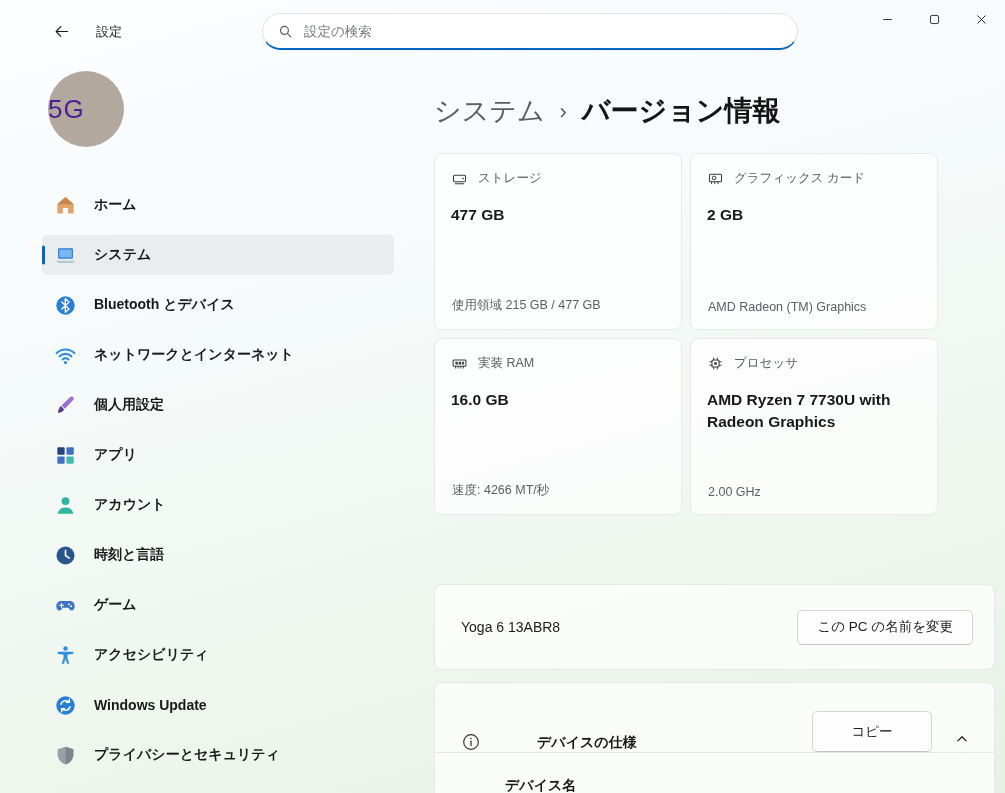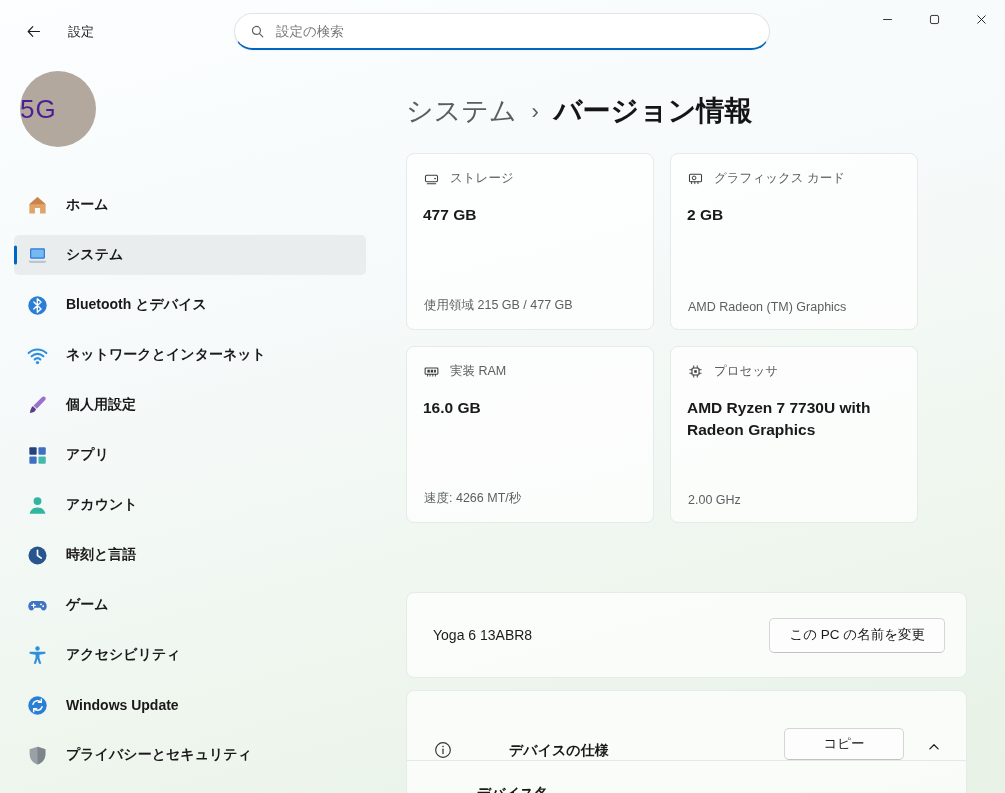--- a/index.html
+++ b/index.html
@@ -4,20 +4,21 @@
 <style>
   * { margin:0; padding:0; box-sizing:border-box; }
   html,body { width:1005px; height:793px; }
   body {
     font-family:"Liberation Sans","DejaVu Sans",sans-serif;
     color:#1b1b1b; overflow:hidden;
   }
   .window {
     width:1005px; height:793px; position:relative; overflow:hidden;
     background:linear-gradient(165deg,#fcfeff 0%,#f6fafb 35%,#f0f7f0 65%,#e7f1e5 100%);
+    padding-left:28px;
   }
 
   
   .titlebar { height:63px; position:relative; display:flex; align-items:center; }
   .back-button { margin-left:16px; width:34px; height:30px; border:none; background:transparent;
     display:flex; align-items:center; justify-content:center; border-radius:5px; cursor:pointer; }
   .app-title { margin-left:18px; font-size:13px; color:#1b1b1b; }
   .search-box { position:absolute; left:234px; top:13px; width:536px; height:37px;
     background:#ffffff; border:1px solid #e1e3e4; border-bottom:2px solid #0067c0;
     border-radius:19px; display:flex; align-items:center; padding:0 6px 0 14px;
@@ -47,42 +48,42 @@
     transform:translateY(-50%); width:3px; height:19px; border-radius:2px; background:#0067c0; }
   .nav-icon { width:23px; height:23px; flex-shrink:0; display:flex; }
 
   
   .main { flex:1; padding:15px 33px 0 26px; }
   .breadcrumb { display:flex; align-items:center; gap:15px; margin-top:14px; }
   .breadcrumb .parent { font-size:27px; color:#5a5e5f; font-weight:400; cursor:pointer; }
   .breadcrumb .sep { font-size:22px; color:#5a5e5f; padding-top:2px; }
   .breadcrumb .current { font-size:28px; color:#151515; font-weight:700; }
 
-  .cards { margin-top:23px; display:grid; grid-template-columns:248px 248px; gap:16px; }
+  .cards { margin-top:23px; display:grid; grid-template-columns:248px 248px; gap:8px; }
   .card { height:177px; background:rgba(255,255,255,0.72); border:1px solid #e6eae9;
     border-radius:8px; padding:16px; position:relative; }
   .card-head { display:flex; align-items:center; gap:10px; color:#5c5f61; font-size:12.5px; }
   .card-head .cicon { display:flex; }
   .card-value { margin-top:17px; font-size:15.5px; font-weight:700; color:#191919; line-height:1.4; }
   .card-detail { position:absolute; left:17px; bottom:15px; color:#5c5f61; font-size:12.5px; }
 
   .device-row { margin-top:69px; width:561px; height:86px; background:rgba(255,255,255,0.72);
     border:1px solid #e6eae9; border-radius:8px; display:flex; align-items:center;
     padding:0 21px 0 26px; }
   .device-name { font-size:14px; color:#1b1b1b; }
   .btn { background:#fdfdfd; border:1px solid #d5d5d5; border-bottom-color:#c2c2c2;
     border-radius:5px; font-size:13.5px; font-family:inherit; color:#1b1b1b; cursor:pointer; }
   .rename-button { margin-left:auto; height:35px; padding:0 19px; }
 
   .spec-section { margin-top:12px; width:561px; background:rgba(255,255,255,0.72);
     border:1px solid #e6eae9; border-radius:8px 8px 0 0; border-bottom:none; overflow:hidden; }
   .spec-header { height:69px; display:flex; align-items:flex-end; padding:0 19px 0 26px; cursor:pointer; }
   .spec-header .iicon { display:flex; flex-shrink:0; }
   .spec-title { margin-left:56px; font-size:14px; font-weight:700; color:#191919; }
-  .copy-button { margin-left:auto; width:120px; height:32px; }
+  .copy-button { margin-left:auto; width:120px; height:41px; }
   .chevron-button { margin-left:17px; width:26px; height:26px; border:none; background:transparent;
     display:flex; align-items:center; justify-content:center; cursor:pointer; }
   .spec-body { border-top:1px solid #e7e7e7; padding:24px 0 40px 70px; }
   .spec-row-label { font-size:14px; font-weight:700; color:#191919; }
 </style>
 </head>
 <body>
 
 <div class="window">
 

